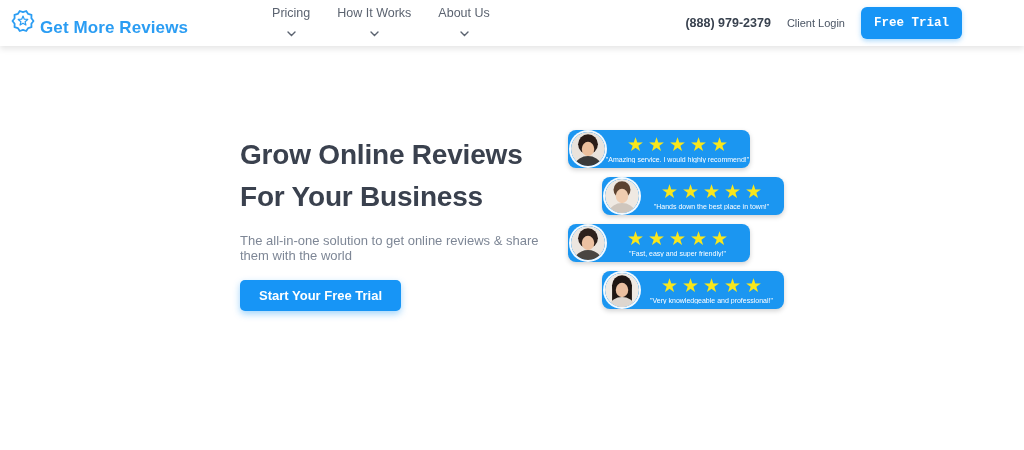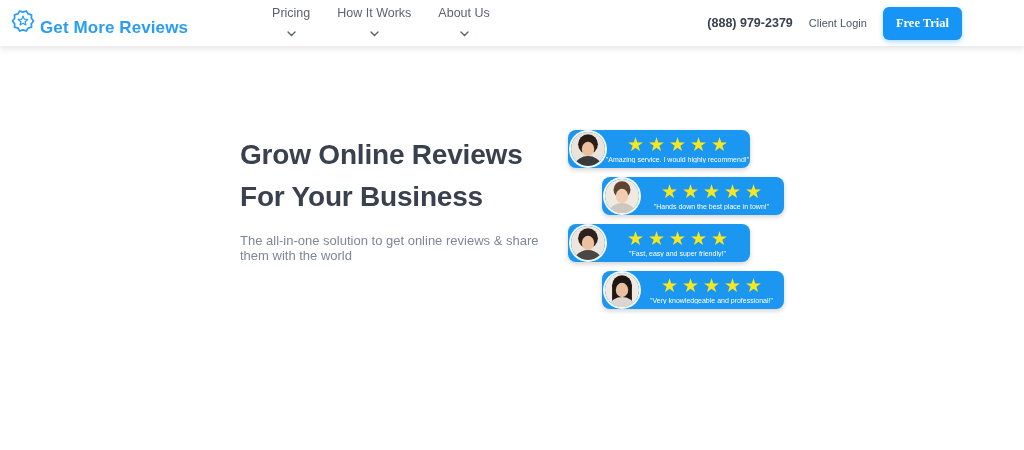--- a/index.html
+++ b/index.html
@@ -40,21 +40,21 @@
     display: flex; align-items: center; gap: 5px;
     font-size: 12.5px; color: #5b6370; cursor: pointer; white-space: nowrap; flex-direction: column;
   }
   .chevron { display: inline-block; margin-top: 1px; }
   .header-right { margin-left: auto; display: flex; align-items: center; gap: 16px; }
   .phone { font-size: 12.5px; font-weight: 700; color: #39424f; white-space: nowrap; cursor: pointer; }
   .client-login { font-size: 11px; color: #4b5564; white-space: nowrap; cursor: pointer; }
   .btn-free-trial {
     background: var(--accent);
     color: #fff;
-    font-family: Liberation Serif, serif;
+    font-family: Liberation Mono, monospace;
     font-size: 12.5px;
     font-weight: 700;
     border: none;
     border-radius: 6px;
     padding: 9px 13px;
     cursor: pointer;
     box-shadow: 0 2px 5px rgba(23,149,246,0.35);
   }
 
   
@@ -181,20 +181,21 @@
   </div>
 </header>
 
 <main>
   <div class="hero-left">
     <h1 class="hero-heading">
       <span>Grow Online Reviews</span><br>
       <span>For Your Business</span>
     </h1>
     <p class="hero-subtitle">The all-in-one solution to get online reviews &amp; share them with the world</p>
+    <button class="btn-cta">Start Your Free Trial</button>
   </div>
 
   <div class="reviews" id="reviews">
   <div class="review-card">
     <div class="avatar-wrap"><svg viewBox="0 0 36 36" width="34" height="34">
     <defs>
               <clipPath id="avc0">
                 <circle cx="18" cy="18" r="18"></circle>
               </clipPath>
             </defs>

